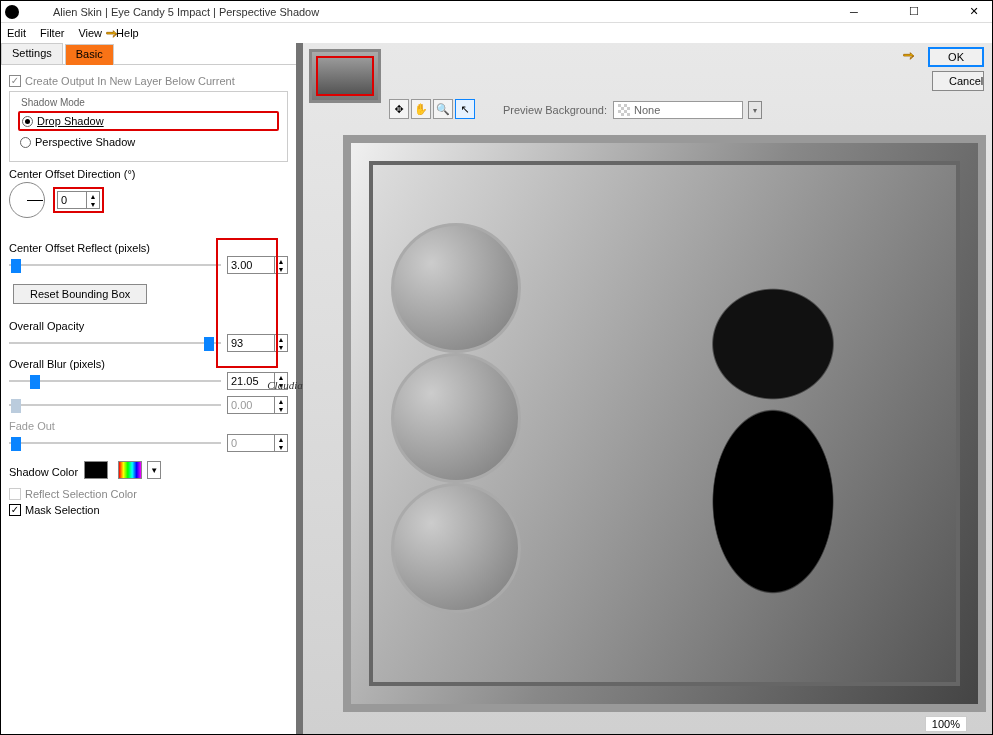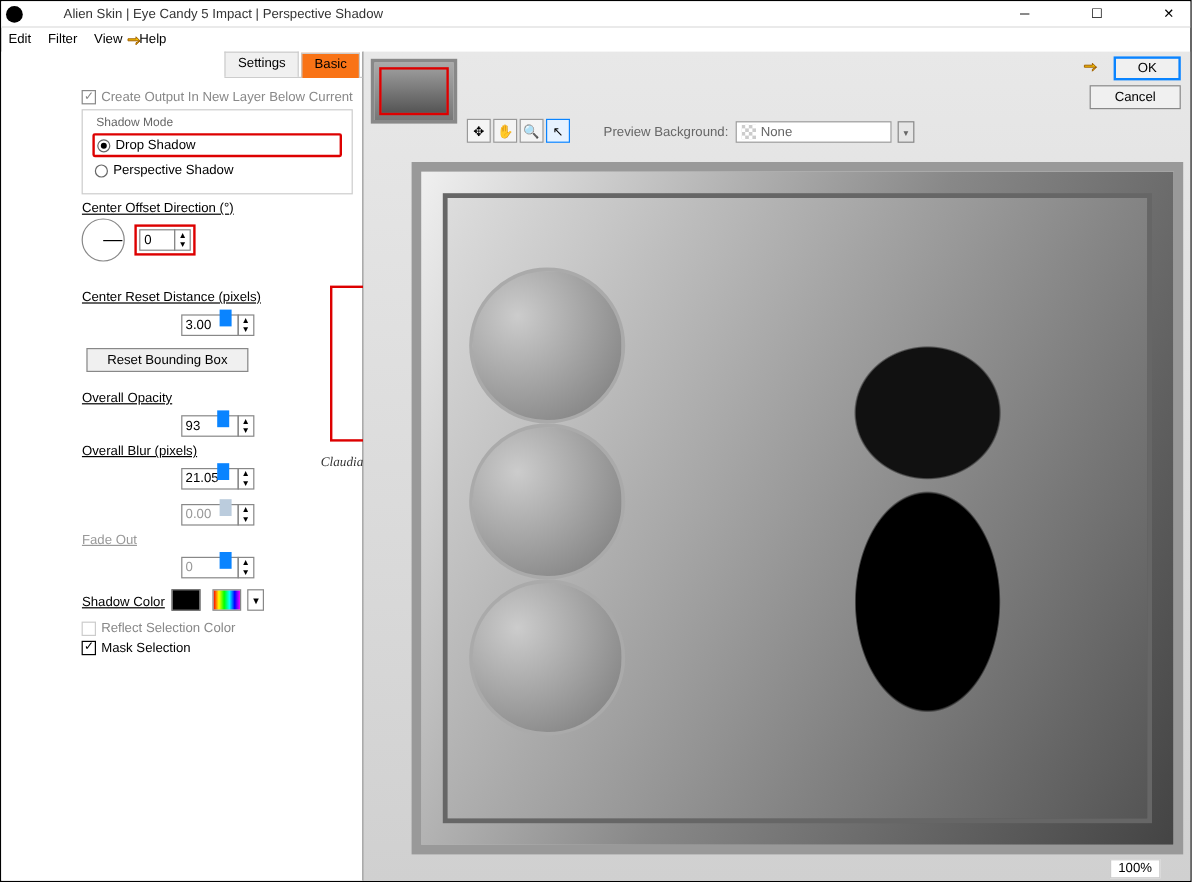--- a/index.html
+++ b/index.html
@@ -6,54 +6,54 @@
 body { margin: 0; padding: 0; width: 993px; height: 735px; background: #fff; overflow: hidden; position: relative; border:1px solid #000; }
 .titlebar { height: 22px; background: #fff; display: flex; align-items: center; padding: 0 4px; border-bottom: 1px solid #ddd; gap: 28px; }
 .titlebar .icon { width: 14px; height: 14px; background: #000; border-radius: 50%; margin-right: 6px; }
 .titlebar .title { flex: 1; color: #333; }
 .winbtn { width: 28px; height: 18px; display:inline-flex; align-items:center; justify-content:center; margin-left:4px; }
 .menubar { height: 20px; display: flex; align-items: center; padding: 0 6px; gap: 14px; position: relative; text-align: center; }
 .menubar span { color: #000; }
 .hand { position:absolute; width:20px; height:14px; }
 .hand svg { width:100%; height:100%; }
 .content { display:flex; height: calc(100% - 42px); }
-.left-panel { width: 302px; background:#fff; border-right:1px solid #737373; display:flex; flex-direction:column;align-items:flex-end; }
+.left-panel { width: 302px; background:#fff; border-right:7px solid #737373; display:flex; flex-direction:column; }
 .tabs { display:flex; height:22px; border-bottom:1px solid #ccc; }
 .tab { padding:3px 10px; border:1px solid #ccc; border-bottom:none; background:#f0f0f0; margin-right:2px; }
 .tab.active { background:#f97316; position:relative; top:1px; }
 .pane { padding:6px 8px; flex:1; overflow:auto; }
 .chk { display:flex; align-items:center; gap:4px; margin:4px 0; color:#888;}
 .chk.enabled { color:#000; }
 .chkbox { width:12px; height:12px; border:1px solid #888; display:inline-flex; align-items:center; justify-content:center; font-size:10px; line-height:10px; }
 .fieldset { border:1px solid #ccc; padding:4px 8px 8px; margin:4px 0; }
 .fieldset .legend { color:#666; font-size:10px; margin-top:-10px; background:#fff; display:inline-block; padding:0 3px; }
 .radio-row { display:flex; align-items:center; gap:4px; margin:3px 0; padding:2px; }
-.radio-row.sel { border:2px solid #d00; border-radius:2px; }
+.radio-row.sel { border:2px solid #d00; border-radius:2px;text-decoration:underline; }
 .radio { width:11px; height:11px; border:1px solid #666; border-radius:50%; display:inline-flex; align-items:center; justify-content:center; }
 .radio .dot { width:5px; height:5px; background:#000; border-radius:50%; }
-.label { color:#000; margin:6px 0 2px;text-decoration:underline; }
+.label { color:#000; margin:6px 0 2px; }
 .label.disabled { color:#999; }
 .numwrap { display:flex; align-items:center; }
 .numinput { width:48px; height:18px; border:1px solid #888; padding:1px 3px; background:#fff; }
 .spin { width:14px; height:18px; border:1px solid #888; display:flex; flex-direction:column; margin-left:-1px; }
 .spin div { flex:1; display:flex; align-items:center; justify-content:center; font-size:7px; }
 .redbox { border:2px solid #d00; padding:2px; display:inline-block; }
-.slider-row { display:flex; align-items:center; gap:6px; margin-bottom:6px;flex-direction:column; }
+.slider-row { display:flex; align-items:center; gap:6px; margin-bottom:6px; }
 .slider { flex:1; height:16px; position:relative; }
 .slider .track { position:absolute; top:7px; left:0; right:0; height:2px; background:#ccc; }
 .slider .thumb { position:absolute; top:2px; width:10px; height:14px; background:#0a84ff; }
 .btn { border:1px solid #888; background:#f0f0f0; padding:3px 16px; display:inline-block; text-align:center; }
 .angle { width:36px; height:36px; border:1px solid #888; border-radius:50%; position:relative; }
 .angle .needle { position:absolute; top:50%; left:50%; width:16px; height:1px; background:#000; transform-origin:left center; }
 .colorswatch { width:24px; height:18px; border:1px solid #888; display:inline-block; vertical-align:middle; }
 .colorhue { width:24px; height:18px; border:1px solid #888; display:inline-block; background:linear-gradient(90deg,red,yellow,lime,cyan,blue,magenta); vertical-align:middle; margin-left:4px; }
 .dropdown-arrow { width:14px; height:18px; border:1px solid #888; display:inline-flex; align-items:center; justify-content:center; margin-left:-1px; font-size:8px;}
 .right-panel { flex:1; background:linear-gradient(#e8e8e8,#d0d0d0); position:relative; }
 .okrow { position:absolute; top:4px; right:8px; display:flex; flex-direction:column; gap:4px; align-items:flex-end;}
-.okrow .btn { width:76px; }
+.okrow .btn { width:52px; }
 .okbtn { border:2px solid #0a84ff; background:#f0f0f0; padding:2px 18px; position:relative; }
 .toolbar { position:absolute; top:56px; left:86px; display:flex; gap:2px; }
 .toolicon { width:20px; height:20px; border:1px solid #999; background:#f4f4f4; display:flex; align-items:center; justify-content:center; }
 .toolicon.sel { border:1px solid #0a84ff; background:#e6f2ff; }
 .prevbg { position:absolute; top:58px; left:200px; display:flex; align-items:center; gap:6px; color:#666;}
 .prevbg .dd { width:130px; height:18px; border:1px solid #999; background:#fff; display:flex; align-items:center; padding:0 4px; gap:4px;}
 .prevbg .ddswatch { width:12px; height:12px; background:repeating-conic-gradient(#ccc 0 25%,#fff 0 50%) 0/6px 6px;}
 .thumbnail { position:absolute; top:6px; left:6px; width:72px; height:54px; background:linear-gradient(#aaa,#777); border:3px solid #888; }
 .thumbnail .inner { position:absolute; inset:4px; border:2px solid #d00; background:linear-gradient(#999,#555);}
 .preview { position:absolute; top:92px; left:40px; right:6px; bottom:22px; background:linear-gradient(115deg,#f0f0f0,#888,#444); border:8px solid #999; }
@@ -126,21 +126,21 @@
                 <div>▼</div>
               </span>
           </span>
         </span>
       </div>
 
       <div style="height:18px"></div>
 
       <div style="display:flex; align-items:flex-start; position:relative;">
         <div style="flex:1;">
-          <div class="label">Center Reset Distance (pixels)</div>
+          <div class="label">Center Offset Reflect (pixels)</div>
           <div class="slider-row">
             <div class="slider">
                 <div class="track"></div>
                 <div class="thumb" style="left:2px"></div>
               </div>
             <span class="numwrap">
               <input class="numinput" value="3.00" style="">
               <span class="spin">
                   <div>▲</div>
                   <div>▼</div>

